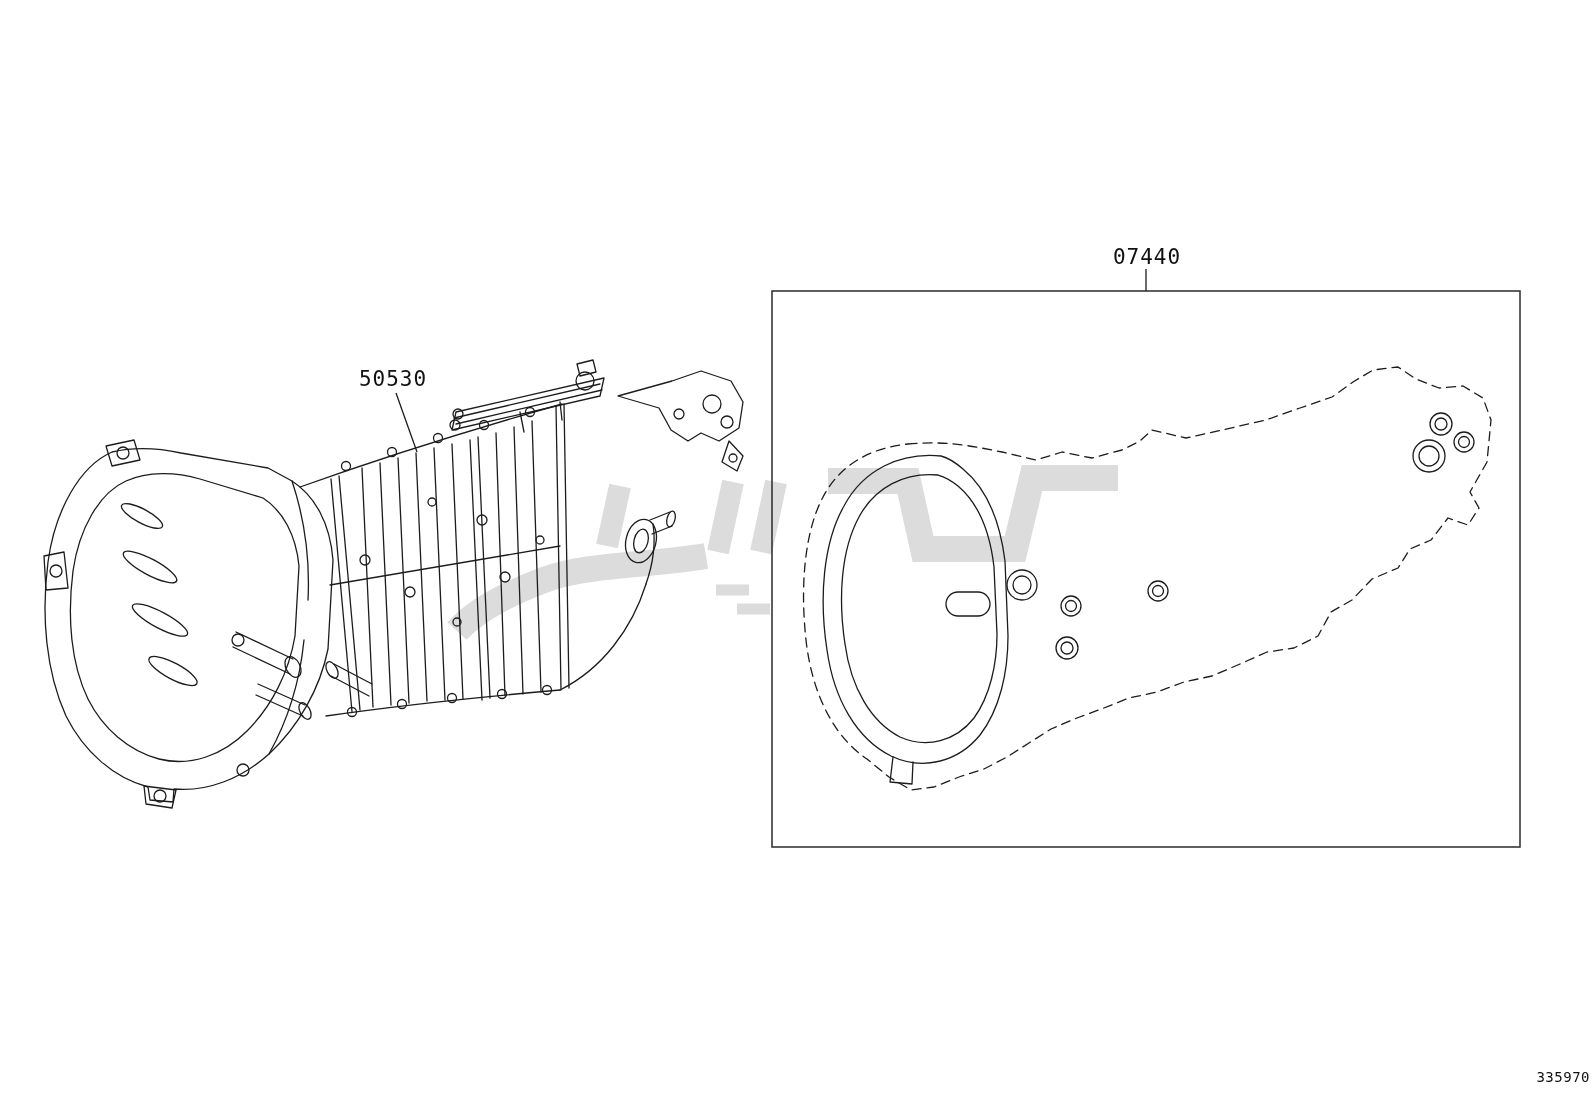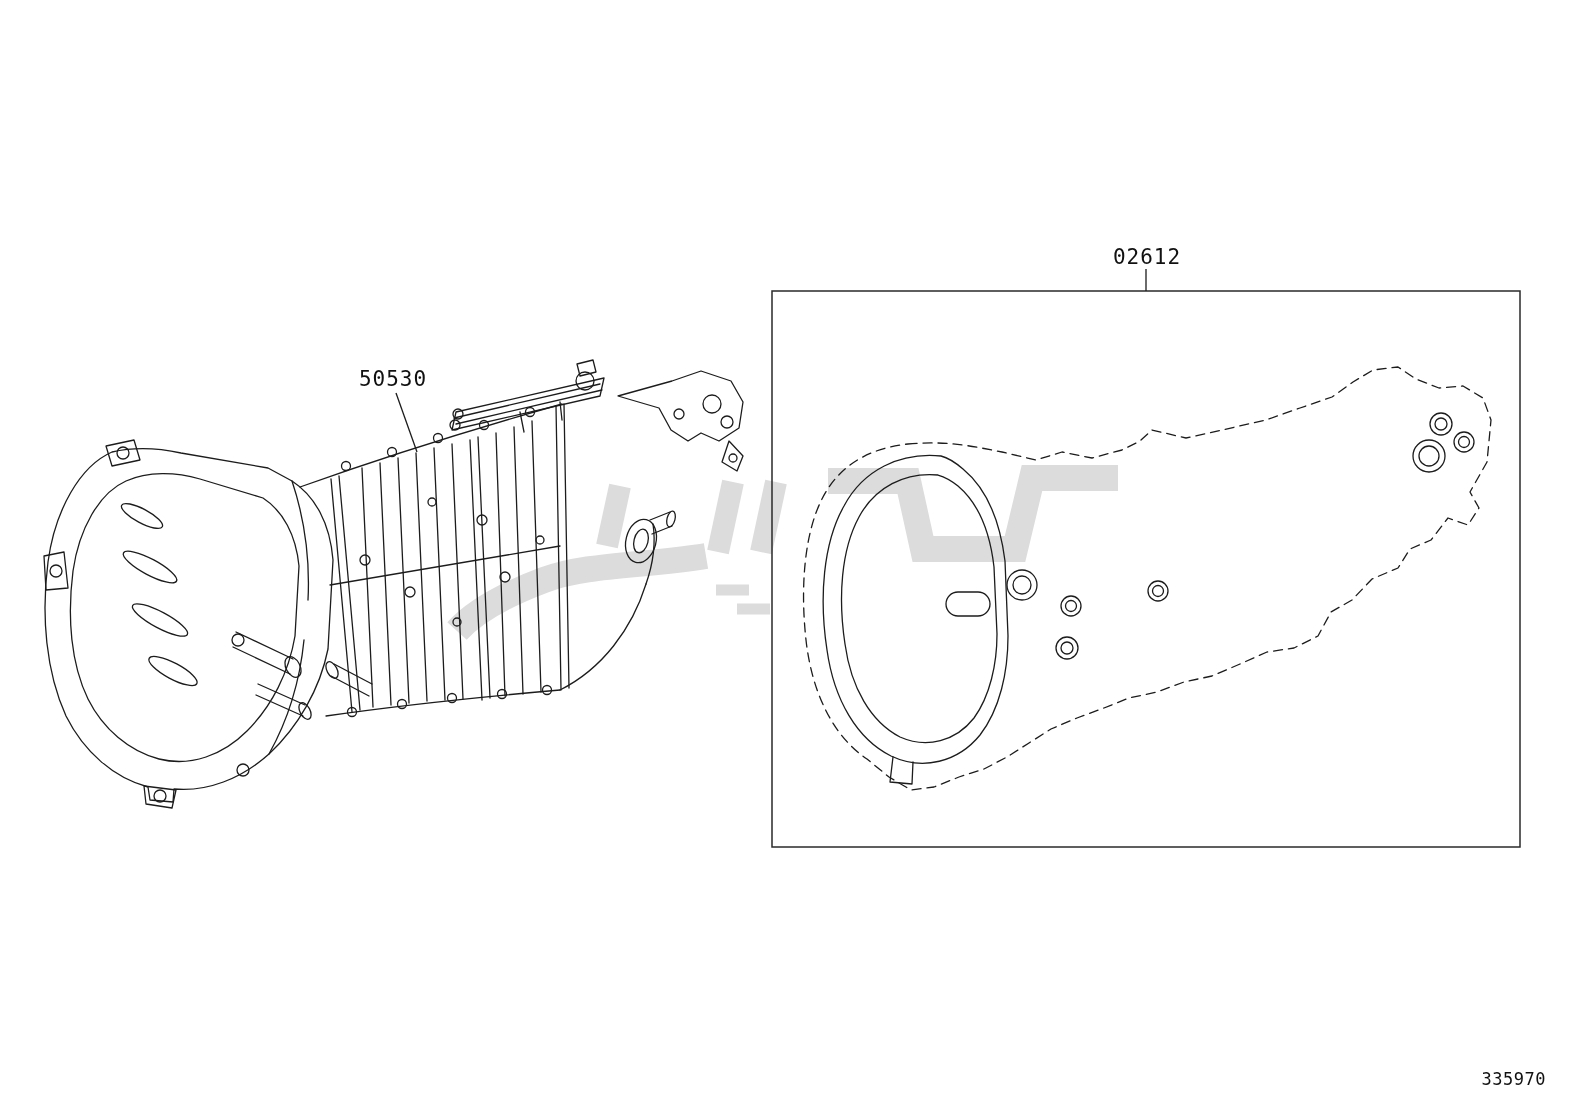--- a/index.html
+++ b/index.html
@@ -27,24 +27,25 @@
     font-size: 21px;
     letter-spacing: 1px;
     color: #111111;
     white-space: nowrap;
     cursor: pointer;
   }
   .fig-code {
     position: absolute;
     transform: translateX(-100%);
     font-family: "DejaVu Sans Mono", "Liberation Mono", monospace;
-    font-size: 17px;
+    font-size: 14px;
     letter-spacing: 0.5px;
     color: #111111;
     white-space: nowrap;
+    margin-left: 44px;
   }
 </style>
 </head>
 <body>
 
 <div class="page">
 
   <svg class="diagram-svg" width="1592" height="1099" viewBox="0 0 1592 1099" aria-hidden="true">
 
     <g stroke="#dcdcdc" fill="none" stroke-linecap="butt" stroke-linejoin="miter">
@@ -186,17 +187,17 @@
     </g>
 
     <g stroke="#1c1c1c" stroke-width="1.3" fill="none">
       <path d="M 396,393 L 417,452"></path>
       <path d="M 1146,269 L 1146,291"></path>
     </g>
   </svg>
 
   <div class="part-label" style="left:393px; top:367px;">50530</div>
 
-  <div class="part-label" style="left:1147px; top:245px;">02612</div>
+  <div class="part-label" style="left:1147px; top:245px;">07440</div>
 
   <div class="fig-code" style="left:1546px; top:1069px;">335970</div>
 
 </div>
 
 </body></html>

